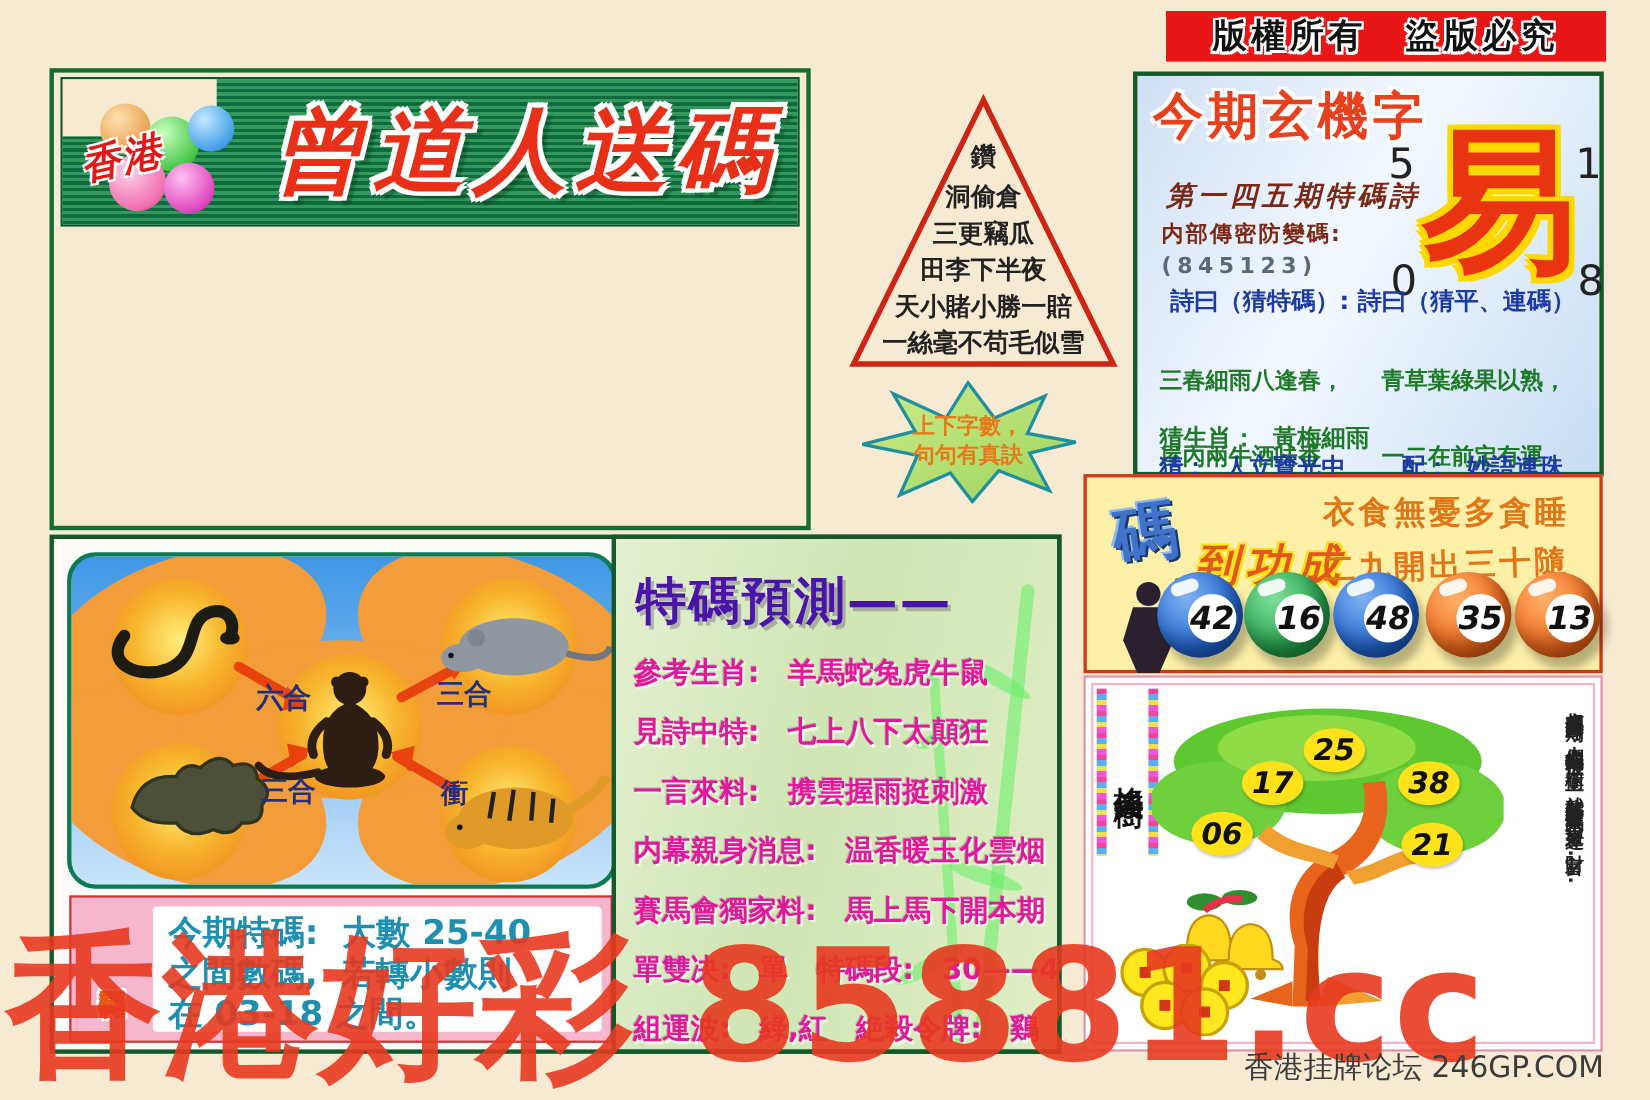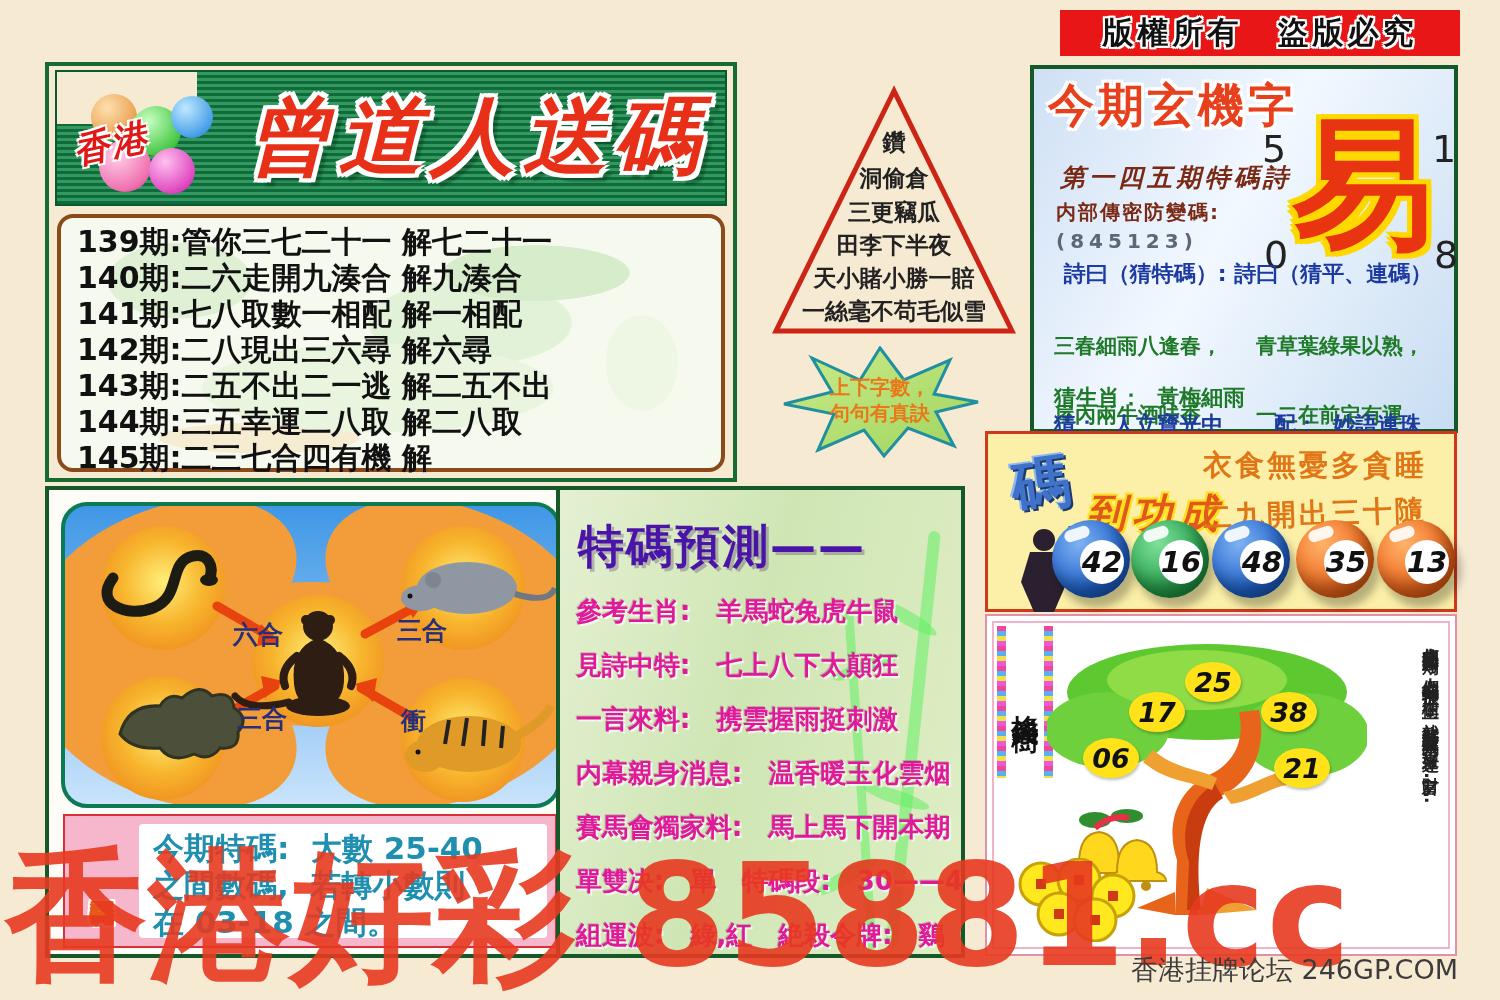--- a/index.html
+++ b/index.html
@@ -122,21 +122,21 @@
     box-shadow:inset 0 0 0 5px #fff, inset 0 0 0 7px #f0b4c6;
   }
   .tree-label { position:absolute; left:10px; top:10px; width:56px; height:152px; background:#fff; display:flex; }
   .tree-label .stripe { width:9px; height:100%;
     background:repeating-linear-gradient(180deg,#f04898 0 5px,#58b0f0 5px 10px,#f0e048 10px 15px,#e858d8 15px 20px); }
   .tree-label .vt { flex:1; writing-mode:vertical-rl; text-orientation:upright; font-size:27px; font-weight:bold; color:#111;
     display:flex; align-items:center; justify-content:center; letter-spacing:6px; }
   .tree-num { position:absolute; width:56px; height:40px; border-radius:50%; background:#ffe21a;
     display:flex; align-items:center; justify-content:center; font-size:27px; font-weight:bold; font-style:italic; color:#111; z-index:3;
     box-shadow:1px 2px 3px rgba(0,0,0,.25); }
-  .tn0{left:198px; top:46px;} .tn1{left:142px; top:76px;} .tn2{left:274px; top:76px;text-align:center;}
+  .tn0{left:198px; top:46px;} .tn1{left:142px; top:76px;} .tn2{left:284px; top:76px;text-align:center;}
   .tn3{left:96px;  top:122px;} .tn4{left:287px; top:132px;}
   .tree-legend { position:absolute; right:12px; top:18px; height:272px; writing-mode:vertical-rl;
     font-size:17px; font-weight:bold; color:#222; letter-spacing:2px; }
   .tree-legend span { display:inline-block; margin-left:10px; }
   .tree-hint { position:absolute; left:90px; top:296px; font-size:31px; font-weight:bold; color:#111; white-space:pre; letter-spacing:2px; }
 
   
   .bottom-box { left:45px; top:486px; width:920px; height:472px; border:4px solid #15582a; background:#fdfcf6; }
 
   
@@ -194,29 +194,20 @@
     <div class="masthead-notch"></div>
     <div class="masthead-title">曾道人送碼</div>
     <div class="logo">
       <div class="b b1"></div>
       <div class="b b2"></div>
       <div class="b b3"></div>
       <div class="b b4"></div>
       <div class="b b5"></div>
       <div class="logo-text">香港</div>
     </div>
-  </div>
-  <div class="history-list">
-    <div class="history-line">139期:管你三七二十一 解七二十一</div>
-    <div class="history-line">140期:二六走開九湊合 解九湊合</div>
-    <div class="history-line">141期:七八取數一相配 解一相配</div>
-    <div class="history-line">142期:二八現出三六尋 解六尋</div>
-    <div class="history-line">143期:二五不出二一逃 解二五不出</div>
-    <div class="history-line">144期:三五幸運二八取 解二八取</div>
-    <div class="history-line">145期:二三七合四有機 解</div>
   </div>
 </div>
 
 <div class="abs triangle-wrap">
   <svg width="248" height="252" viewBox="0 0 248 252">
     <polygon points="124,6 6,246 242,246" fill="none" stroke="#cc2415" stroke-width="5"></polygon>
   </svg>
   <div class="tri-line" style="top:42px">鑽</div>
   <div class="tri-line" style="top:78px">洞偷倉</div>
   <div class="tri-line" style="top:145px">田李下半夜</div>

